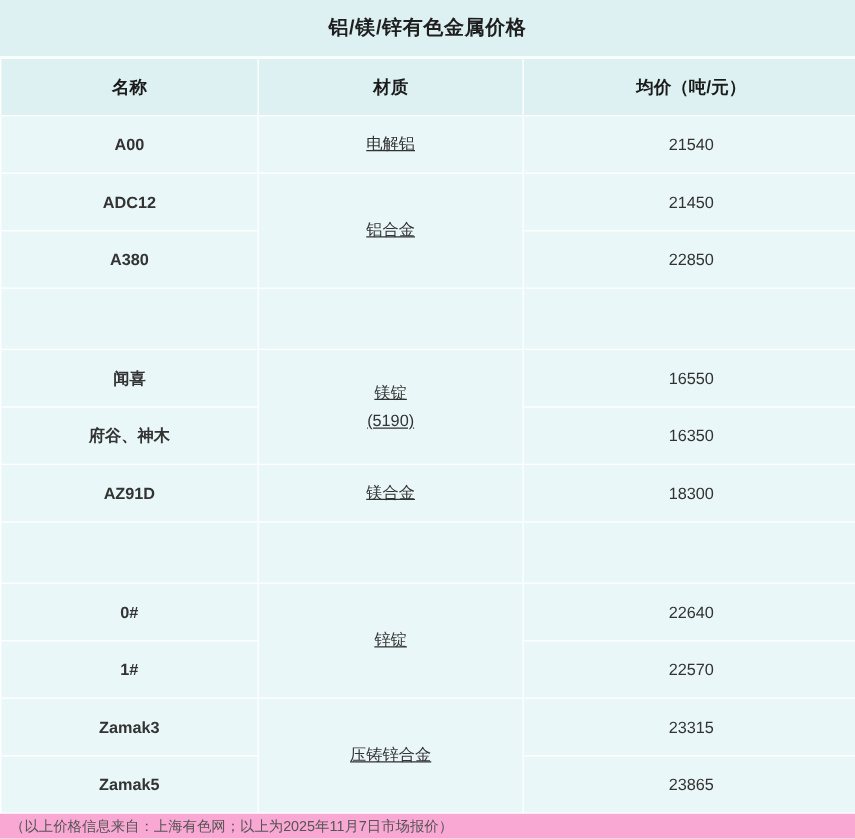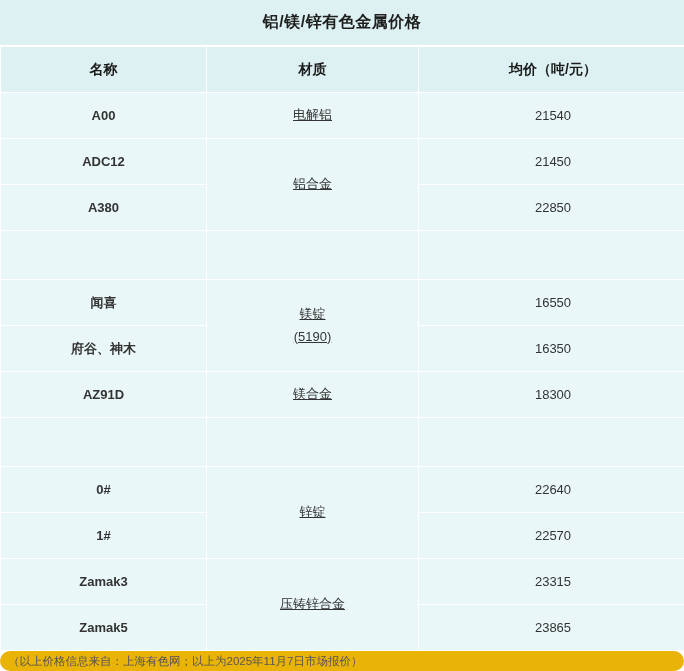--- a/index.html
+++ b/index.html
@@ -81,22 +81,21 @@
     height: 48px;
     background: #eaf7f8;
   }
   .footnote {
     flex: 1;
     display: flex;
     align-items: center;
     padding-left: 8px;
     font-size: 11.5px;
     color: #555555;
-    background: #eab308;
-    border-radius: 10px;
+    background: #f9a8d4;
   }
 </style>
 </head>
 <body>
 
 <div class="sheet">
 
   <div class="title-bar">铝/镁/锌有色金属价格</div>
 
   <table class="price-table">

